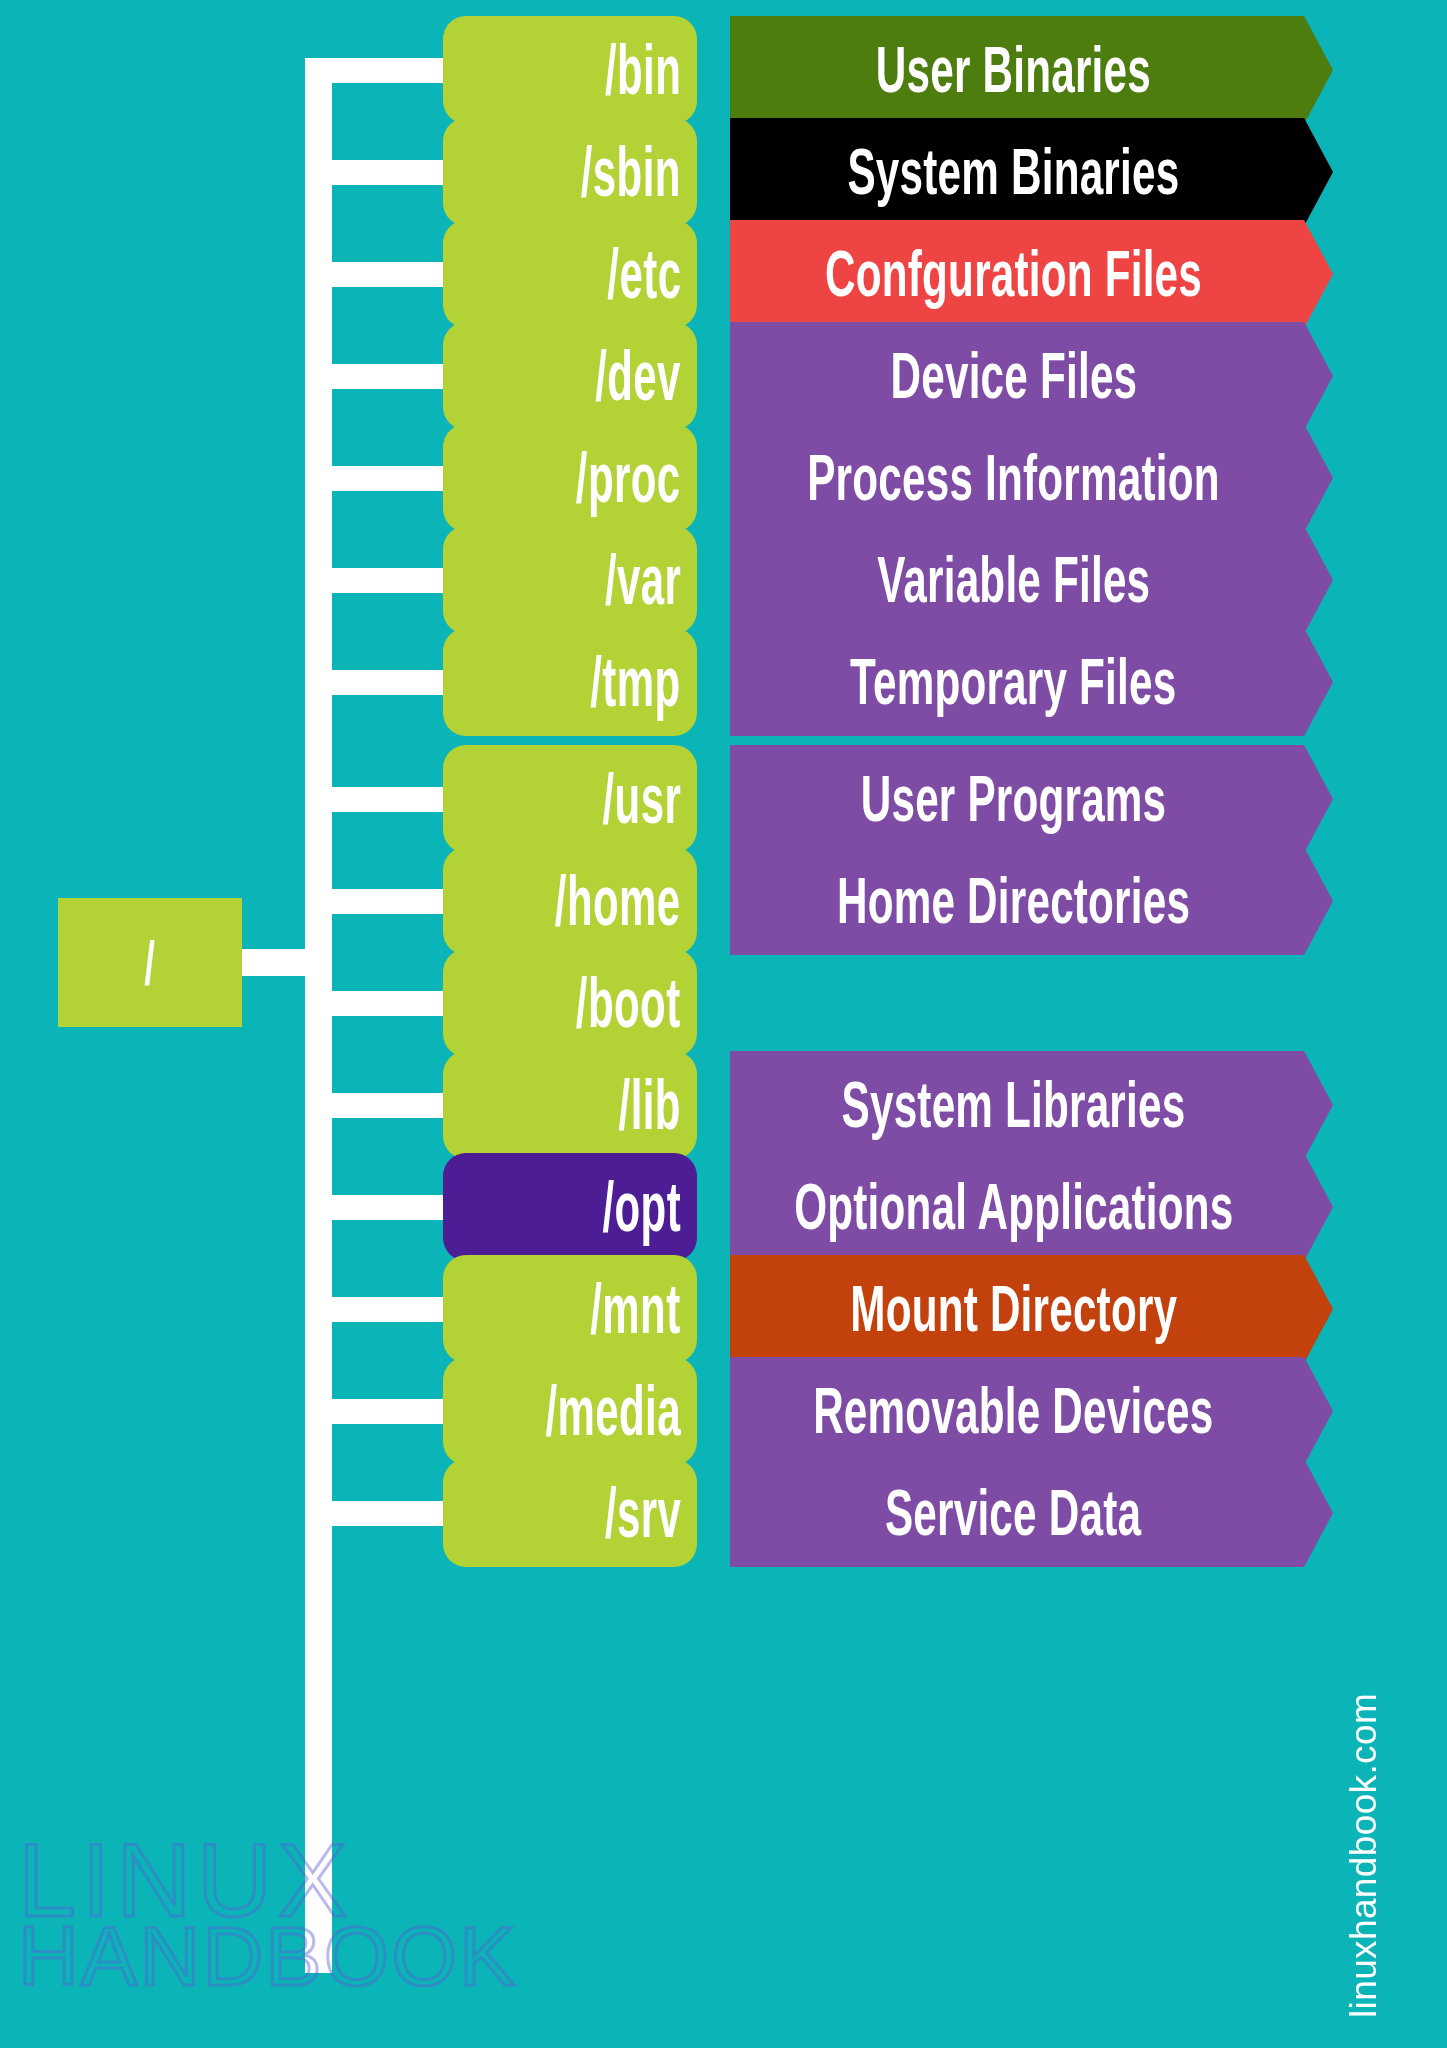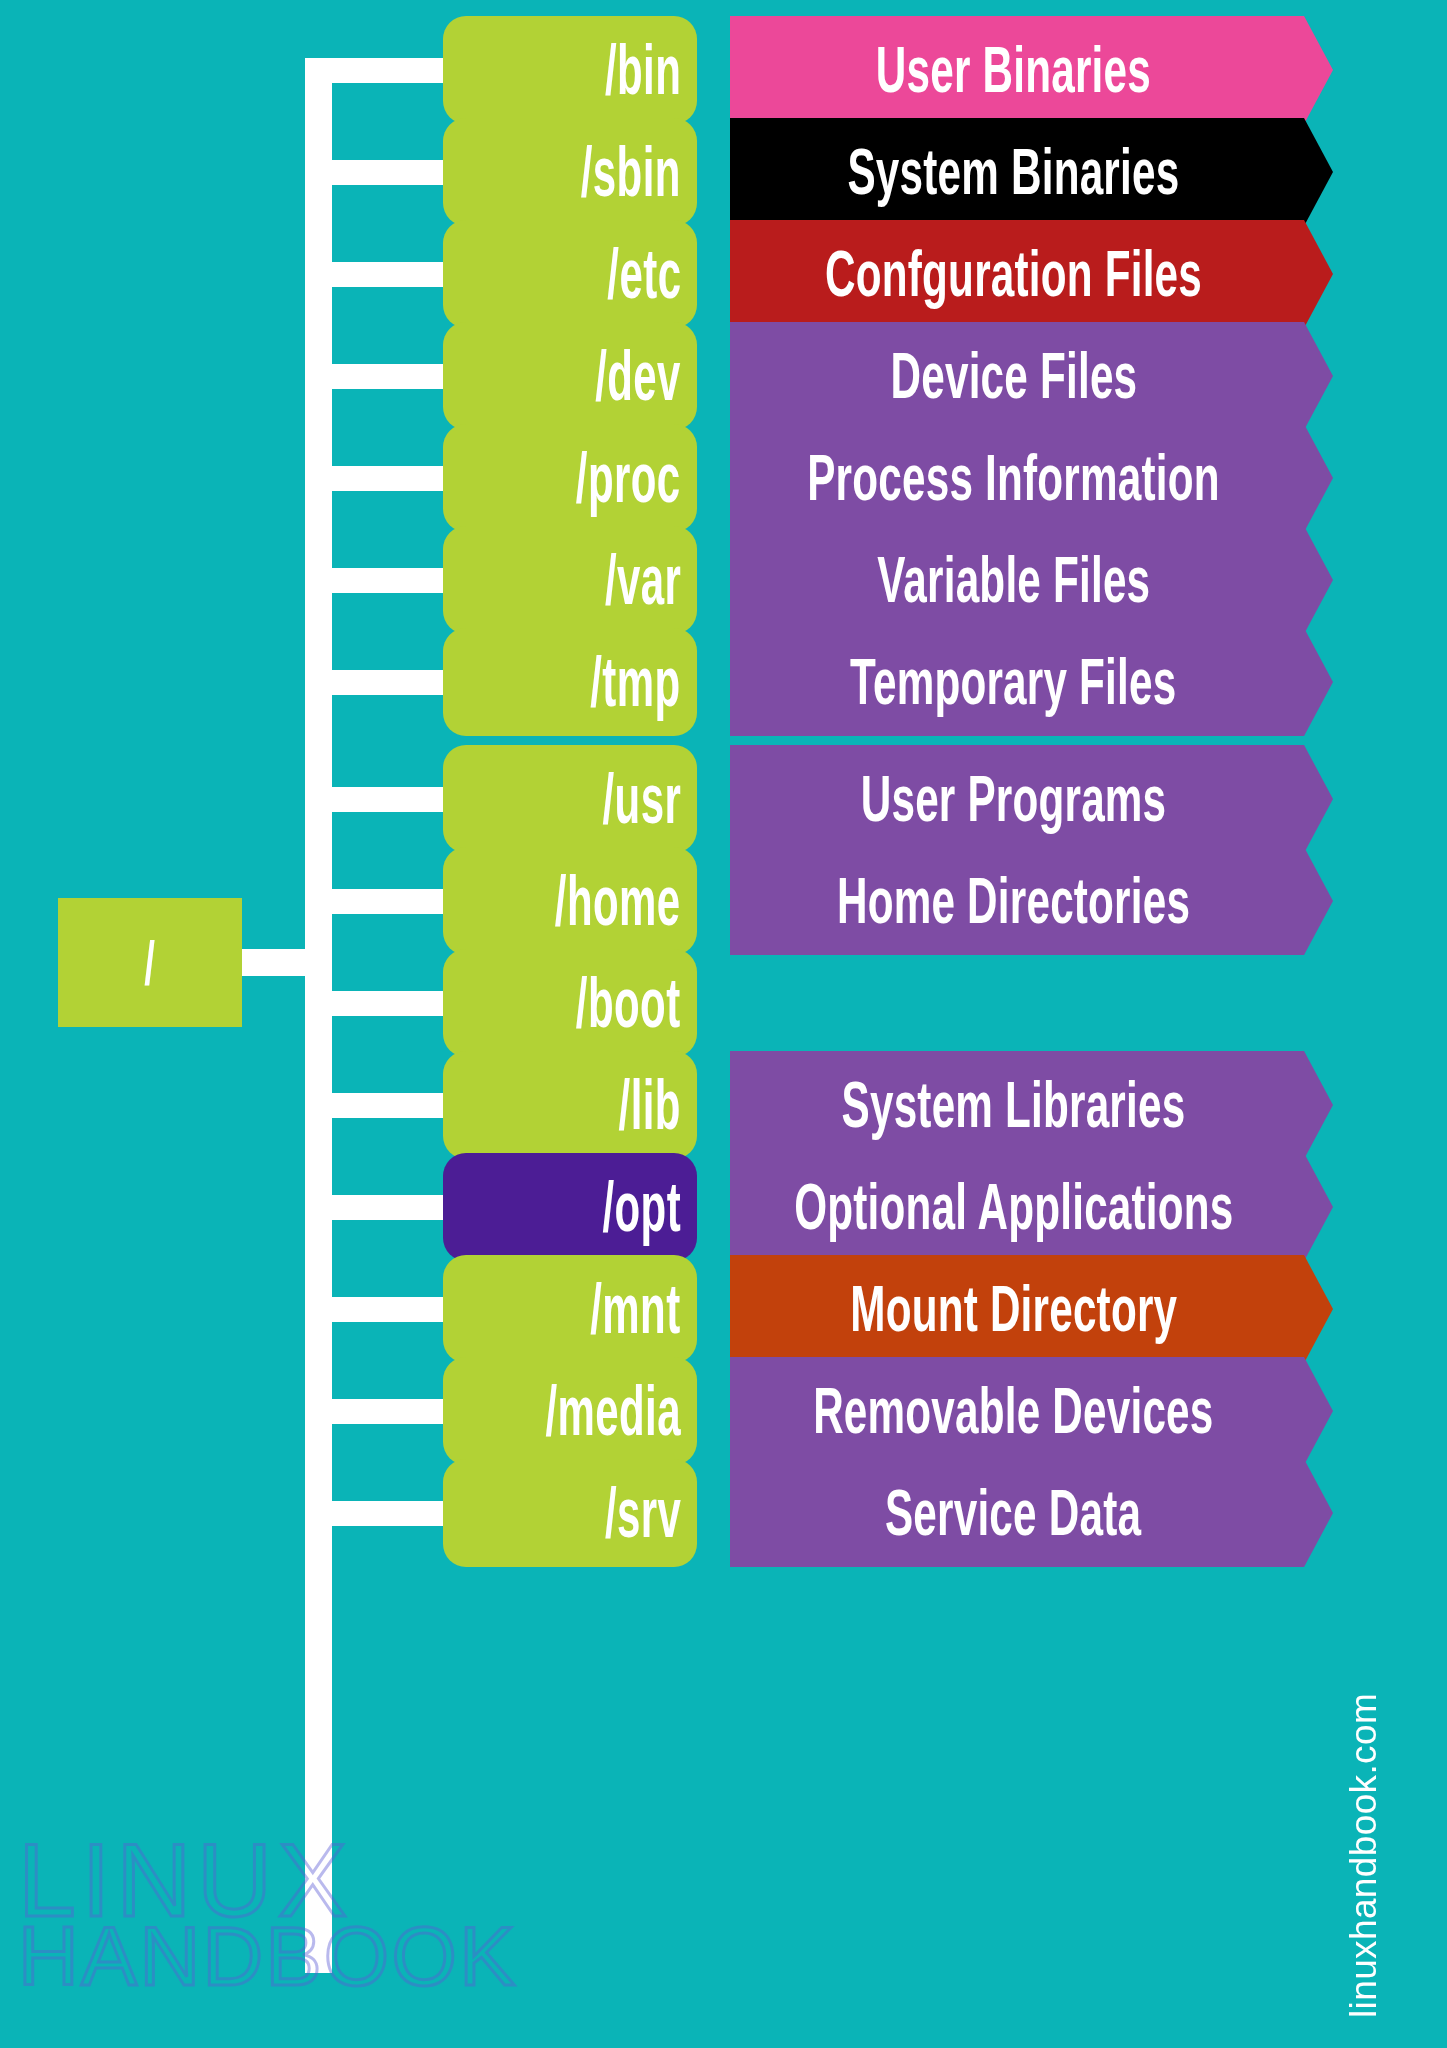--- a/index.html
+++ b/index.html
@@ -142,39 +142,39 @@
   <div class="root-box" style="background: rgb(178, 210, 53);">
     <span style="color: rgb(255, 255, 255);">/</span>
   </div>
 
   <div id="rows-host">
       <div class="branch" style="top: 58px; background: rgb(255, 255, 255);"></div>
       <div class="row" style="top: 16px;">
         <div class="dir-box" style="background: rgb(178, 210, 53);">
           <span class="txt" style="color: rgb(255, 255, 255);">/bin</span>
         </div>
-        <div class="desc-bar" style="background: #ec4899;">
+        <div class="desc-bar" style="background: #4d7c0f;">
           <span class="txt" style="color: rgb(255, 255, 255);">User Binaries</span>
         </div>
       </div>
       <div class="branch" style="top: 160px; background: rgb(255, 255, 255);"></div>
       <div class="row" style="top: 118px;">
         <div class="dir-box" style="background: rgb(178, 210, 53);">
           <span class="txt" style="color: rgb(255, 255, 255);">/sbin</span>
         </div>
         <div class="desc-bar" style="background: #000000;">
           <span class="txt" style="color: rgb(255, 255, 255);">System Binaries</span>
         </div>
       </div>
       <div class="branch" style="top: 262px; background: rgb(255, 255, 255);"></div>
       <div class="row" style="top: 220px;">
         <div class="dir-box" style="background: rgb(178, 210, 53);">
           <span class="txt" style="color: rgb(255, 255, 255);">/etc</span>
         </div>
-        <div class="desc-bar" style="background: #b91c1c; text-align: right;">
+        <div class="desc-bar" style="background: #ef4444; text-align: right;">
           <span class="txt" style="color: rgb(255, 255, 255);">Confguration Files</span>
         </div>
       </div>
       <div class="branch" style="top: 364px; background: rgb(255, 255, 255);"></div>
       <div class="row" style="top: 322px;">
         <div class="dir-box" style="background: rgb(178, 210, 53);">
           <span class="txt" style="color: rgb(255, 255, 255);">/dev</span>
         </div>
         <div class="desc-bar" style="background: rgb(126, 76, 164);">
           <span class="txt" style="color: rgb(255, 255, 255);">Device Files</span>

